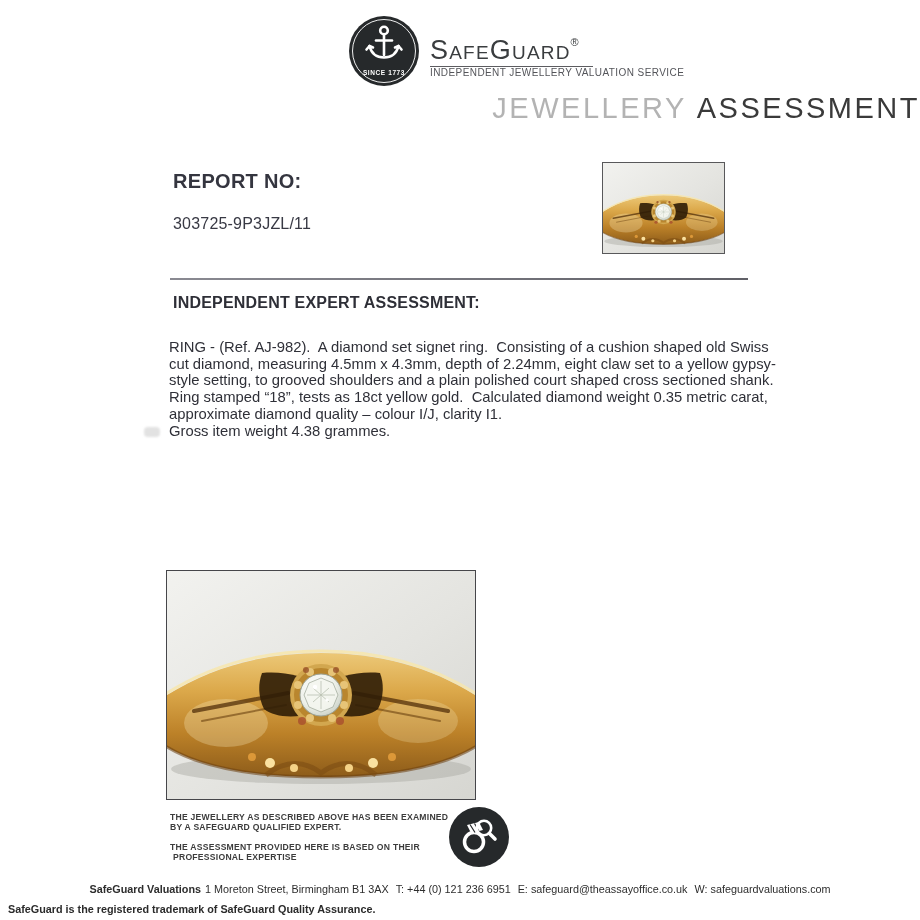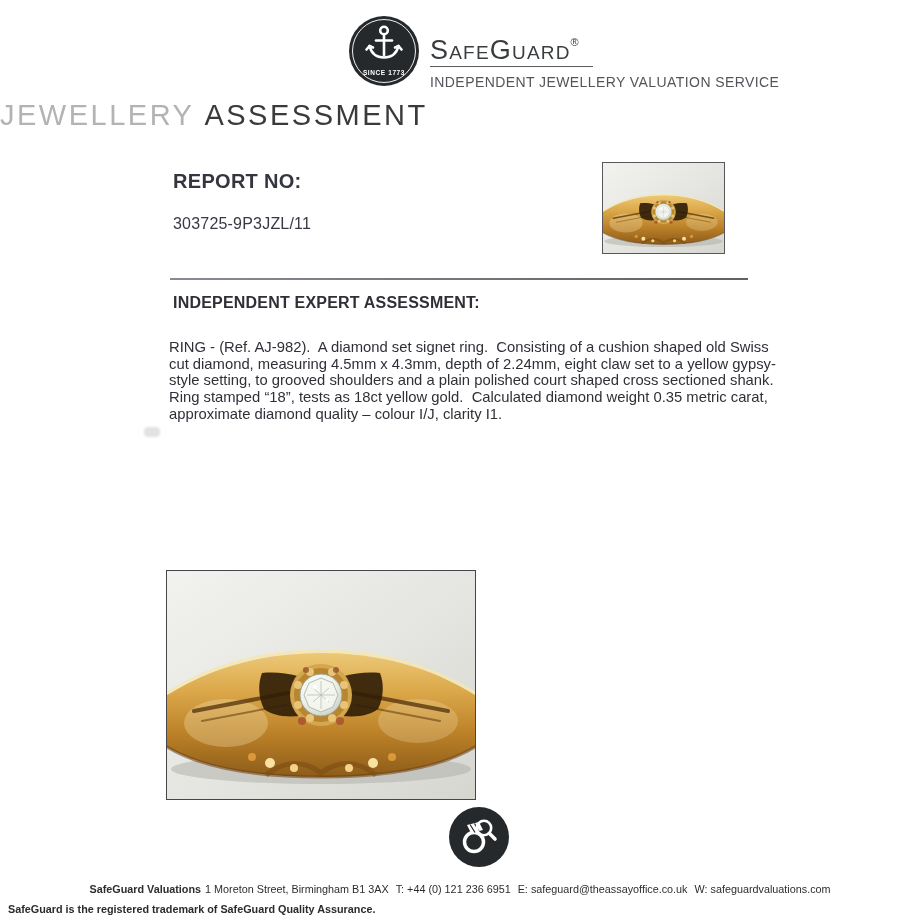--- a/index.html
+++ b/index.html
@@ -17,25 +17,25 @@
     border-radius:50%; }
   .emblem svg { position:absolute; left:13px; top:6px; width:44px; height:44px; }
   .emblem-caption { position:absolute; left:0; right:0; bottom:10px; text-align:center;
     color:#ffffff; font-size:6.5px; letter-spacing:.6px; font-weight:700; }
 
   .wordmark { left:430px; top:27px; }
   .brand { font-size:27px; font-variant:small-caps; letter-spacing:1.2px;
     color:#3a3d3f; line-height:30px; white-space:nowrap; }
   .reg { font-size:11px; vertical-align:13px; letter-spacing:0; }
   .brand-divider { width:163px; height:1px; background:#5c5c60; margin-top:1px; }
-  .tagline { font-size:14px; letter-spacing:.42px; color:#54555a; margin-top:7px;
+  .tagline { font-size:10px; letter-spacing:.42px; color:#54555a; margin-top:0;
     white-space:nowrap; font-weight:400; }
 
   
-  .page-title { left:0; top:99px; width:920px; text-align:left;
+  .page-title { left:0; top:92px; width:920px; text-align:right;
     font-size:29px; letter-spacing:2.5px; white-space:nowrap; }
   .title-light { color:#b3b3b3; margin-right:10px; }
   .title-dark  { color:#3a3a3a; }
 
   
   .report { left:173px; top:170px; }
   .report-label  { font-size:20px; font-weight:600; color:#34353f; letter-spacing:.3px; }
   .report-number { font-size:16px; font-weight:400; color:#383944; margin-top:22px;
     letter-spacing:.2px; }
 
@@ -197,30 +197,37 @@
   <div class="abs rule"></div>
 
   <div class="abs section-heading">INDEPENDENT EXPERT ASSESSMENT:</div>
 
   <div class="abs body-text">
     <div class="body-line">RING - (Ref. AJ-982).  A diamond set signet ring.  Consisting of a cushion shaped old Swiss</div>
     <div class="body-line">cut diamond, measuring 4.5mm x 4.3mm, depth of 2.24mm, eight claw set to a yellow gypsy-</div>
     <div class="body-line">style setting, to grooved shoulders and a plain polished court shaped cross sectioned shank.</div>
     <div class="body-line">Ring stamped “18”, tests as 18ct yellow gold.  Calculated diamond weight 0.35 metric carat,</div>
     <div class="body-line">approximate diamond quality – colour I/J, clarity I1.</div>
+    <div class="body-line">Gross item weight 4.38 grammes.</div>
   </div>
 
   <div class="abs smudge"></div>
 
   <div class="abs photo photo-main">
     <svg viewBox="0 0 310 228" preserveAspectRatio="xMidYMid slice">
         <use href="#sym-ring"></use>
       </svg>
   </div>
 
+  <div class="abs cert">
+    <div class="cert-line">THE JEWELLERY AS DESCRIBED ABOVE HAS BEEN EXAMINED</div>
+    <div class="cert-line">BY A SAFEGUARD QUALIFIED EXPERT.</div>
+    <div class="cert-line cert-para2">THE ASSESSMENT PROVIDED HERE IS BASED ON THEIR</div>
+    <div class="cert-line cert-indent">PROFESSIONAL EXPERTISE</div>
+  </div>
 
   <div class="abs badge">
     <svg viewBox="0 0 44 44">
         <use href="#sym-ring-magnifier"></use>
       </svg>
   </div>
 
   <div class="abs footer-contact">
     <span class="footer-company">SafeGuard Valuations</span><span>1 Moreton Street, Birmingham B1 3AX</span><span class="footer-lbl">T:</span><span>+44 (0) 121 236 6951</span><span class="footer-lbl">E:</span><span>safeguard@theassayoffice.co.uk</span><span class="footer-lbl">W:</span><span>safeguardvaluations.com</span>
   </div>

